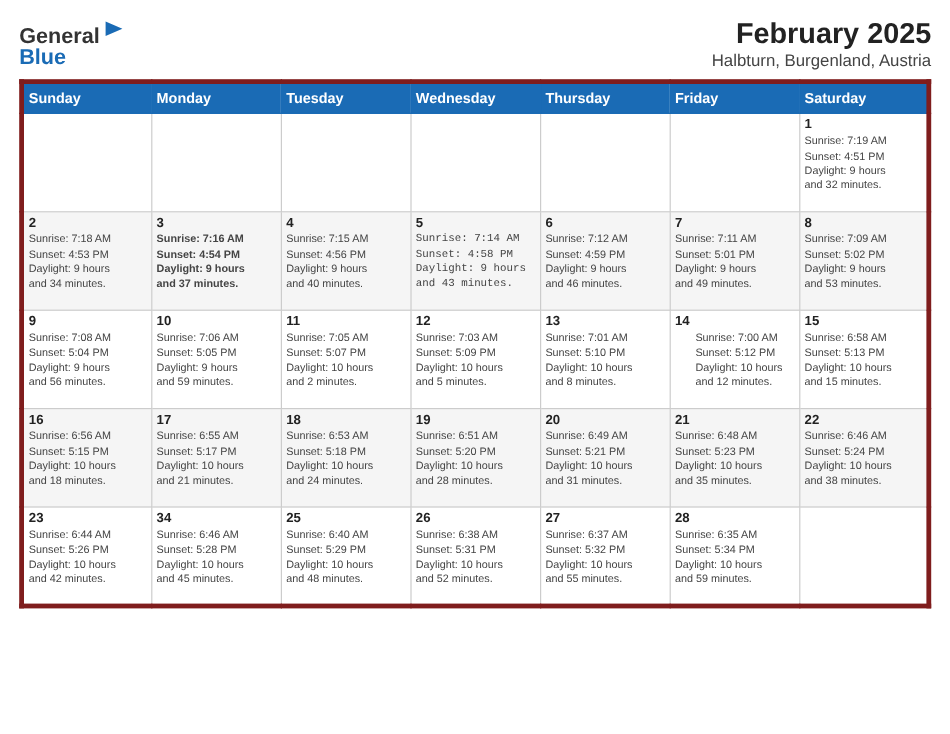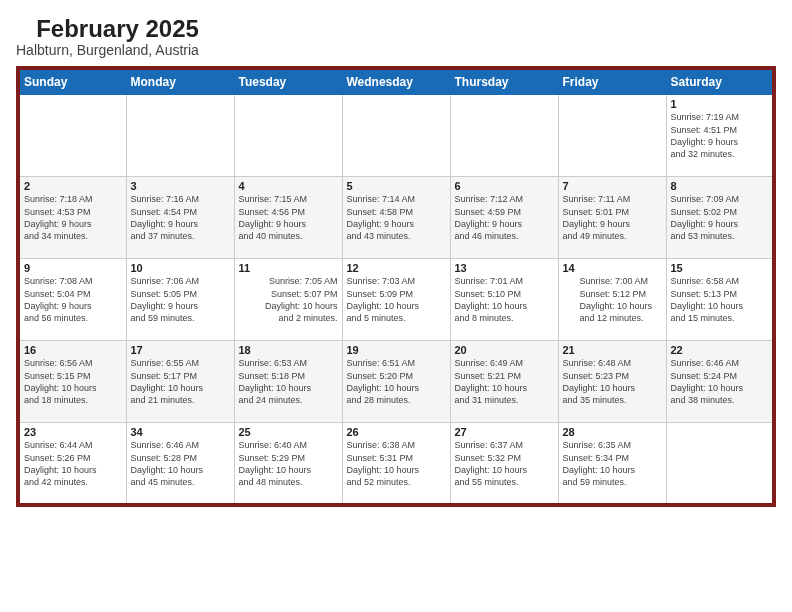--- a/index.html
+++ b/index.html
@@ -91,20 +91,32 @@
     }
     tr:nth-child(even) td { background: #f5f5f5; }
     tr:nth-child(odd) td { background: #fff; }
     .calendar thead tr th { background: #1a6bb5; }
   </style>
 </head>
 <body>
 
 <div class="page">
   <div class="header">
+    <div class="logo">
+      <div>
+        <div style="display:flex;align-items:center;">
+          <span class="logo-text">
+            <span class="logo-general">General</span><svg class="logo-icon" viewBox="0 0 20 20">
+                <polygon points="3,2 3,18 3,2 17,8 3,14" fill="#1a6bb5"></polygon>
+              </svg>
+          </span>
+        </div>
+        <div style="font-size:18px;font-weight:bold;color:#1a6bb5;margin-top:-4px;">Blue</div>
+      </div>
+    </div>
     <div class="title-block">
       <div class="cal-title">February 2025</div>
       <div class="cal-subtitle">Halbturn, Burgenland, Austria</div>
     </div>
   </div>
 
   <table class="calendar">
     <thead>
       <tr>
         <th>Sunday</th>
@@ -135,35 +147,35 @@
         <tr>
           <td>
             <span class="day-num">2</span>
             <div class="cell-info" style="white-space: pre-line;">Sunrise: 7:18 AM
 Sunset: 4:53 PM
 Daylight: 9 hours
 and 34 minutes.</div>
           </td>
           <td>
             <span class="day-num">3</span>
-            <div class="cell-info" style="white-space: pre-line;">Sunrise: 7:16 AM
+            <div class="cell-info" style="white-space: pre-line; font-weight: bold;">Sunrise: 7:16 AM
 Sunset: 4:54 PM
 Daylight: 9 hours
 and 37 minutes.</div>
           </td>
           <td>
             <span class="day-num">4</span>
             <div class="cell-info" style="white-space: pre-line;">Sunrise: 7:15 AM
 Sunset: 4:56 PM
 Daylight: 9 hours
 and 40 minutes.</div>
           </td>
           <td>
             <span class="day-num">5</span>
-            <div class="cell-info" style="white-space: pre-line;">Sunrise: 7:14 AM
+            <div class="cell-info" style="white-space: pre-line; font-family: Liberation Mono, monospace;">Sunrise: 7:14 AM
 Sunset: 4:58 PM
 Daylight: 9 hours
 and 43 minutes.</div>
           </td>
           <td>
             <span class="day-num">6</span>
             <div class="cell-info" style="white-space: pre-line;">Sunrise: 7:12 AM
 Sunset: 4:59 PM
 Daylight: 9 hours
 and 46 minutes.</div>
@@ -193,21 +205,21 @@
           </td>
           <td>
             <span class="day-num">10</span>
             <div class="cell-info" style="white-space: pre-line;">Sunrise: 7:06 AM
 Sunset: 5:05 PM
 Daylight: 9 hours
 and 59 minutes.</div>
           </td>
           <td>
             <span class="day-num">11</span>
-            <div class="cell-info" style="white-space: pre-line; text-align: right;">Sunrise: 7:05 AM
+            <div class="cell-info" style="white-space: pre-line;">Sunrise: 7:05 AM
 Sunset: 5:07 PM
 Daylight: 10 hours
 and 2 minutes.</div>
           </td>
           <td>
             <span class="day-num">12</span>
             <div class="cell-info" style="white-space: pre-line;">Sunrise: 7:03 AM
 Sunset: 5:09 PM
 Daylight: 10 hours
 and 5 minutes.</div>

